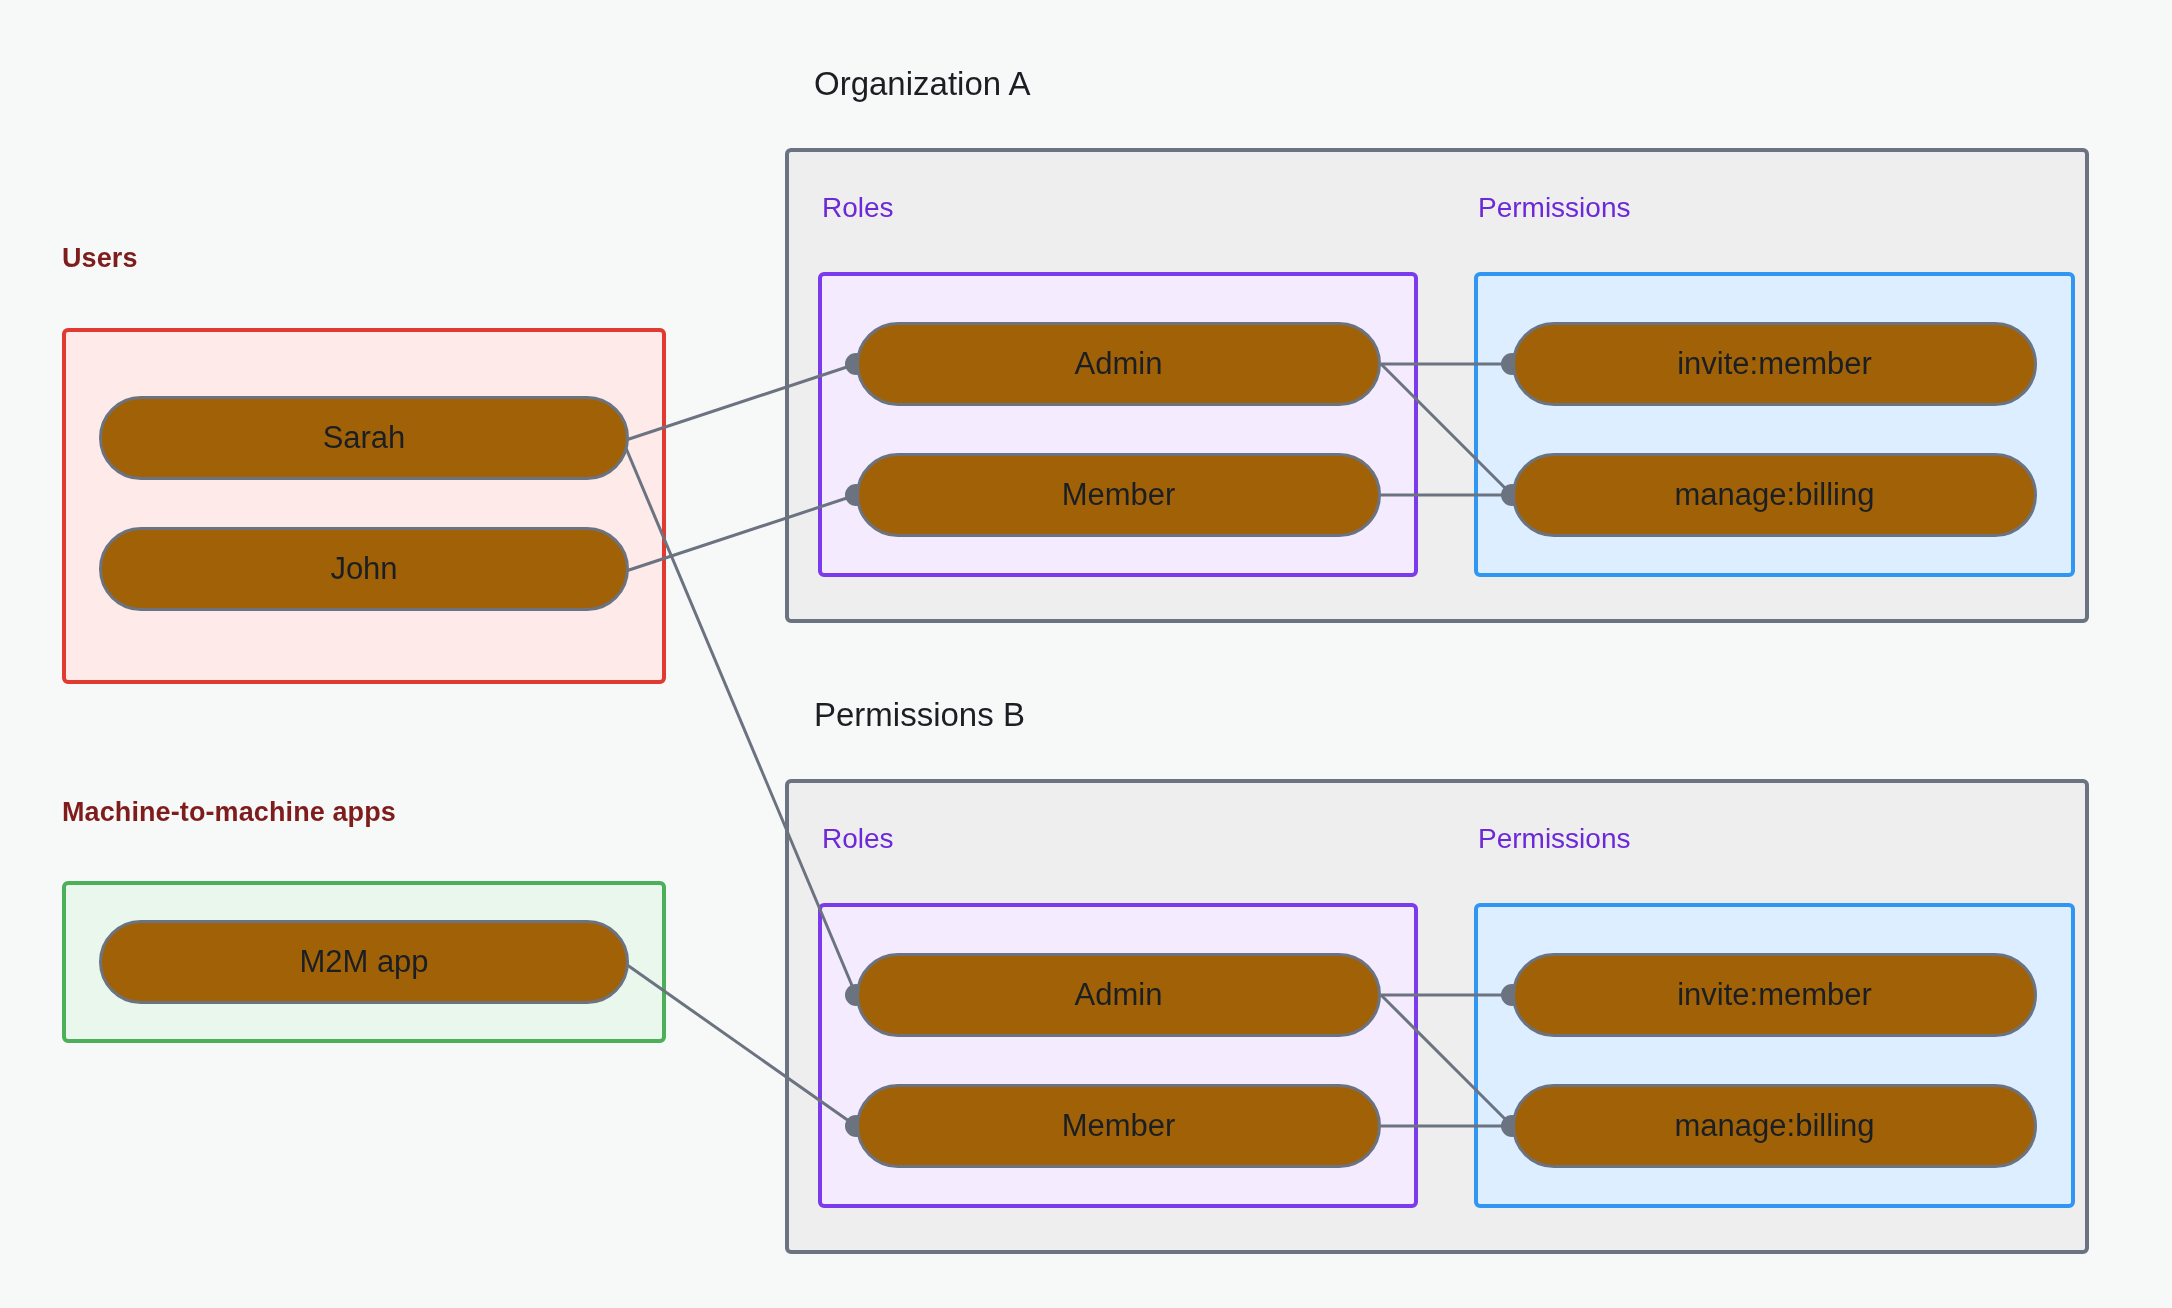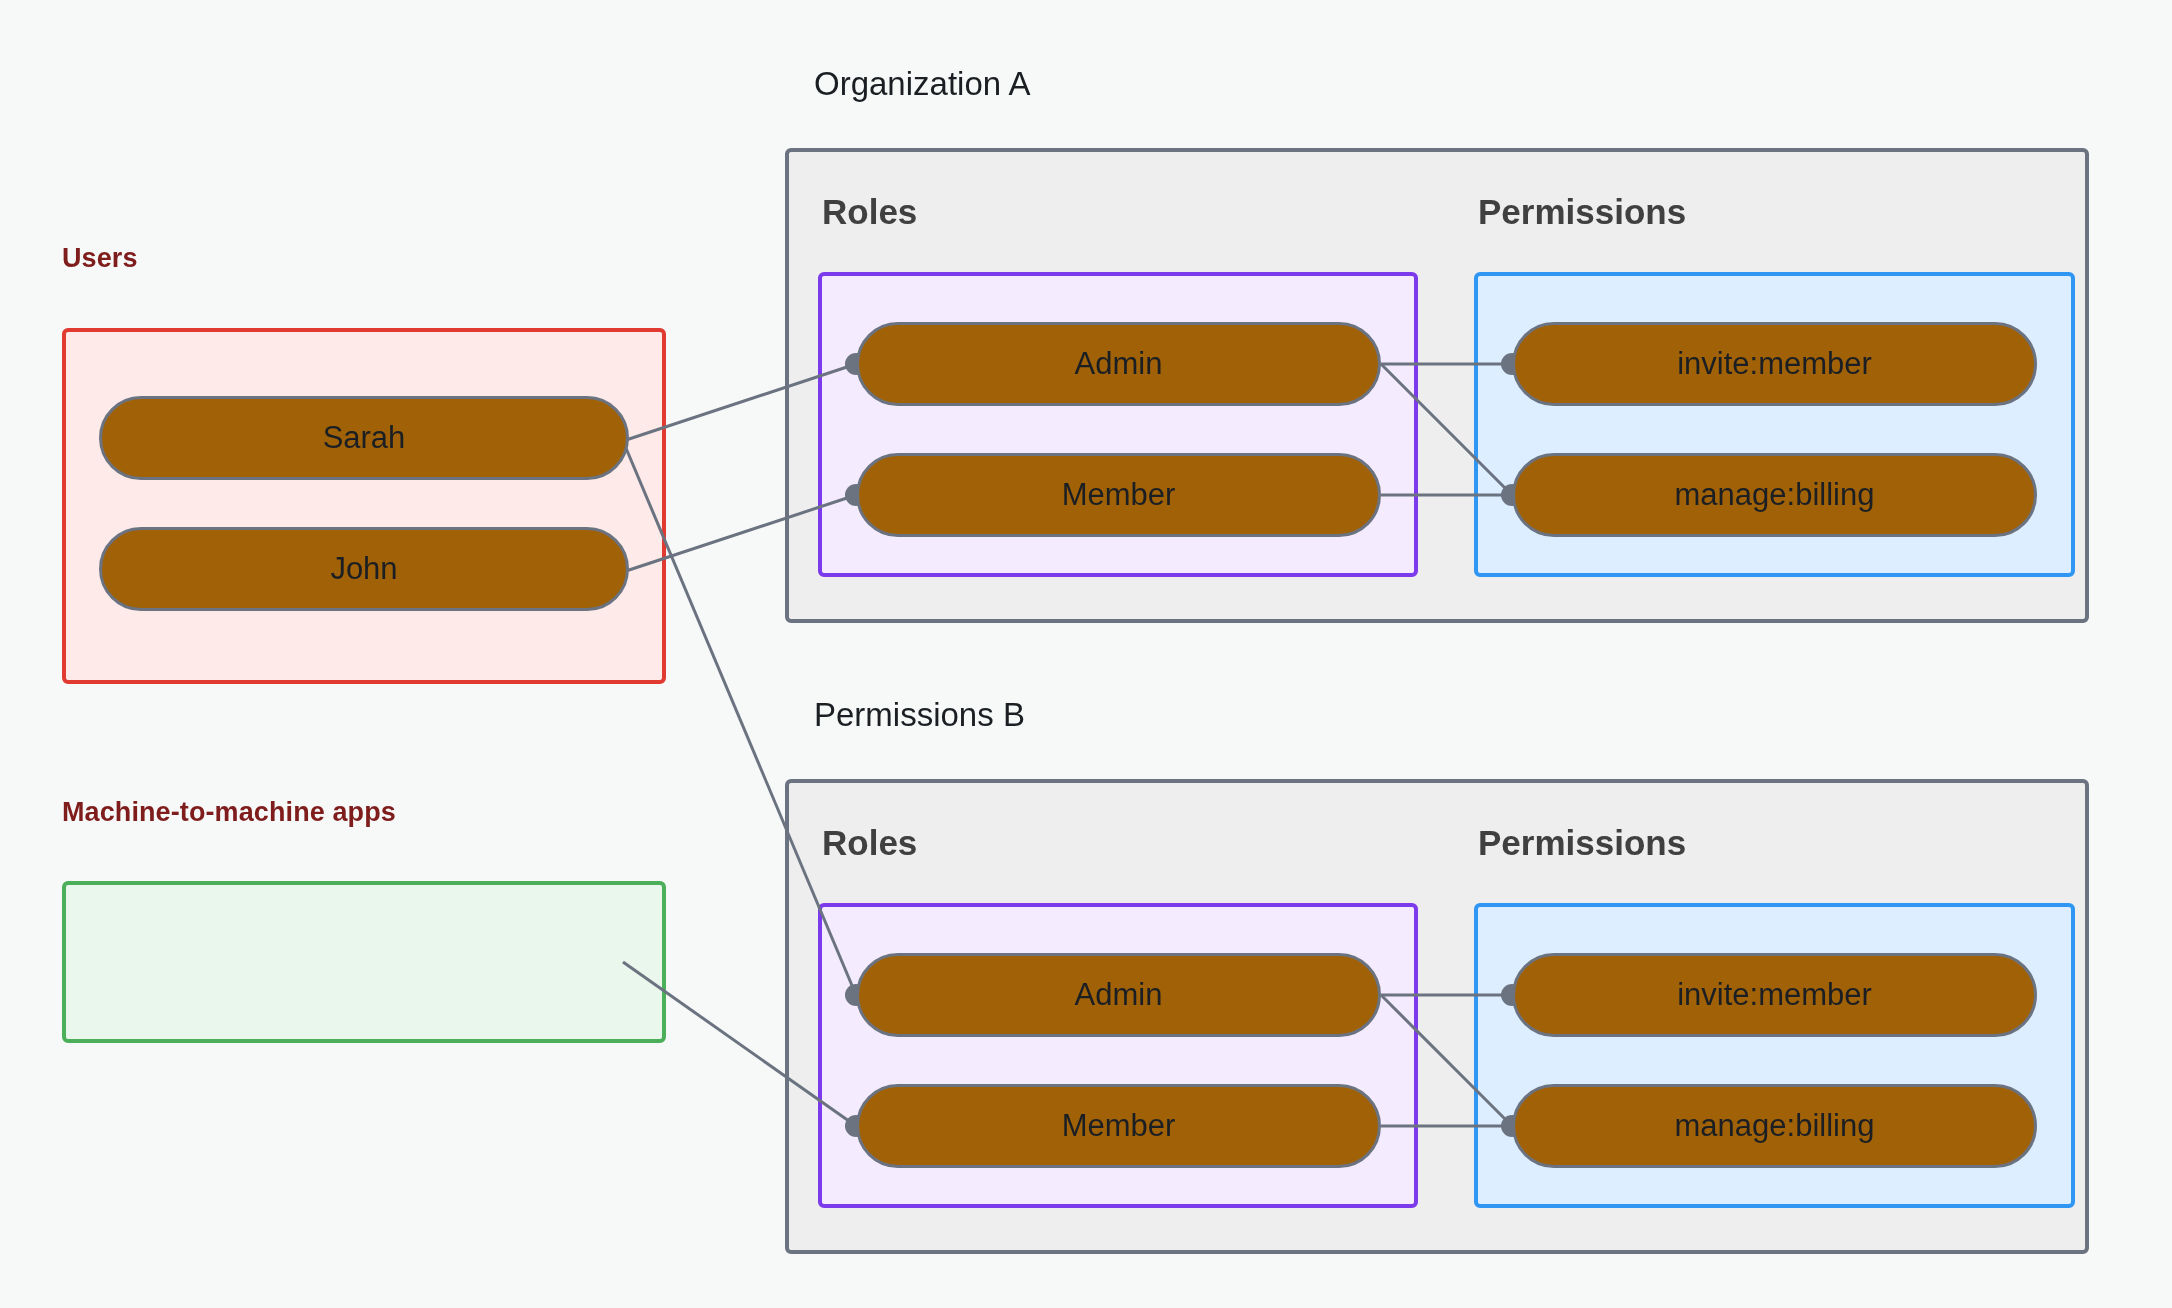--- a/index.html
+++ b/index.html
@@ -78,23 +78,23 @@
     border-radius: 6px;
   }
   .panel.perms {
     background: #dceeff;
     border: 4px solid #2f96f3;
     border-radius: 6px;
   }
 
   .sub-label {
     position: absolute;
-    font-size: 35px;
-    font-weight: 700;
-    color: #404040;
+    font-size: 28px;
+    font-weight: 400;
+    color: #6d28d9;
     white-space: nowrap;
     z-index: 6;
   }
 
   
   .pill {
     position: absolute;
     box-sizing: border-box;
     background: #a16207;
     border: 3px solid #6b7280;
@@ -148,20 +148,21 @@
     </g>
   </svg>
 
   <div class="group-label" style="left:62px; top:243px;">Users</div>
   <div class="panel users" style="left:62px; top:328px; width:604px; height:356px;"></div>
   <div class="pill" style="left:99px; top:396px; width:530px; height:84px;">Sarah</div>
   <div class="pill" style="left:99px; top:527px; width:530px; height:84px;">John</div>
 
   <div class="group-label" style="left:62px; top:797px;">Machine-to-machine apps</div>
   <div class="panel m2m" style="left:62px; top:881px; width:604px; height:162px;"></div>
+  <div class="pill" style="left:99px; top:920px; width:530px; height:84px;">M2M app</div>
 
   <div class="org-label" style="left:785px; top:65px;">Organization A</div>
   <div class="panel org" style="left:785px; top:148px; width:1304px; height:475px;"></div>
 
   <div class="sub-label" style="left:822px; top:192px;">Roles</div>
   <div class="panel roles" style="left:818px; top:272px; width:600px; height:305px;"></div>
   <div class="pill" style="left:856px; top:322px; width:525px; height:84px;">Admin</div>
   <div class="pill" style="left:856px; top:453px; width:525px; height:84px;">Member</div>
 
   <div class="sub-label" style="left:1478px; top:192px;">Permissions</div>

